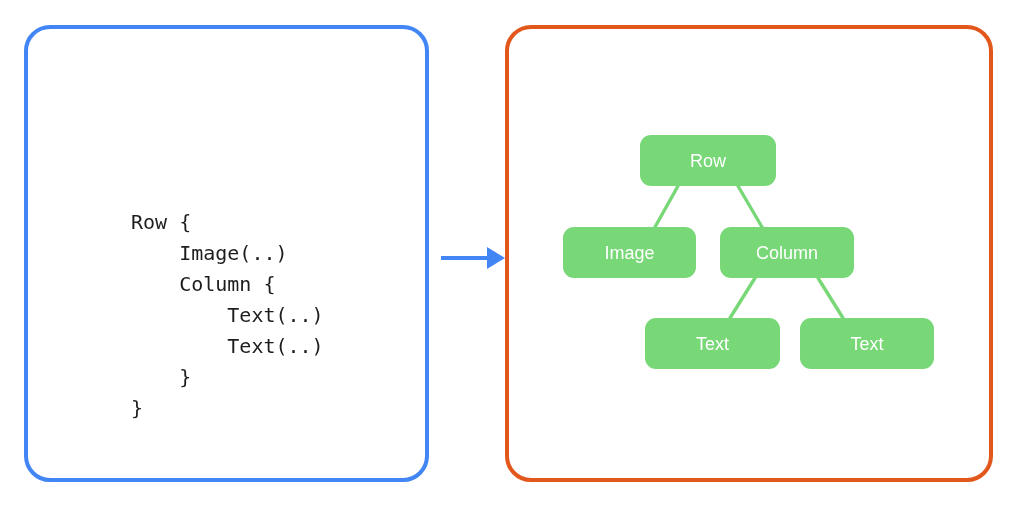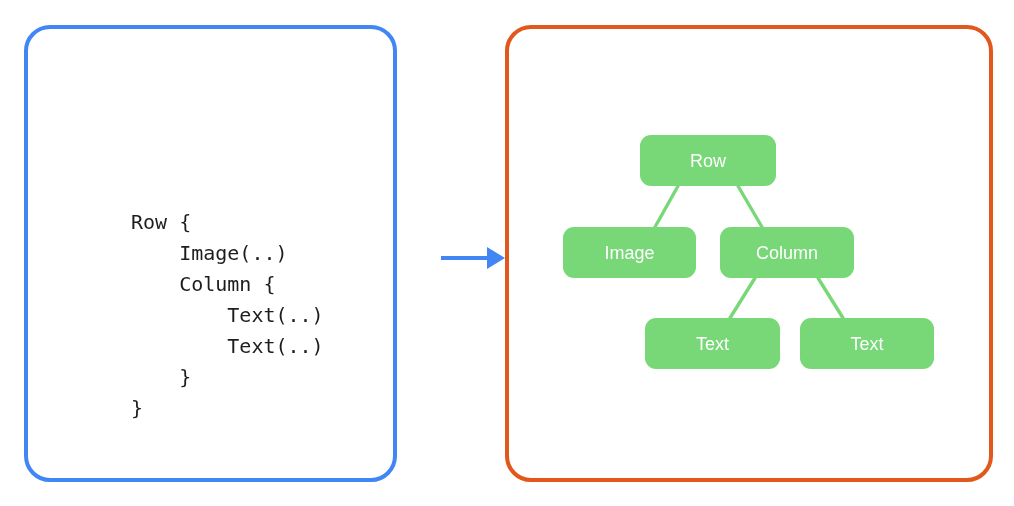--- a/index.html
+++ b/index.html
@@ -27,21 +27,21 @@
   
   .panel {
     position: absolute;
     box-sizing: border-box;
     background: #ffffff;
     border-radius: 26px;
   }
   #code-panel {
     left: 24px;
     top: 25px;
-    width: 373px;
+    width: 405px;
     height: 457px;
     border: 4px solid #4285f4;
   }
   #tree-panel {
     left: 505px;
     top: 25px;
     width: 488px;
     height: 457px;
     border: 4px solid #e2571b;
   }

